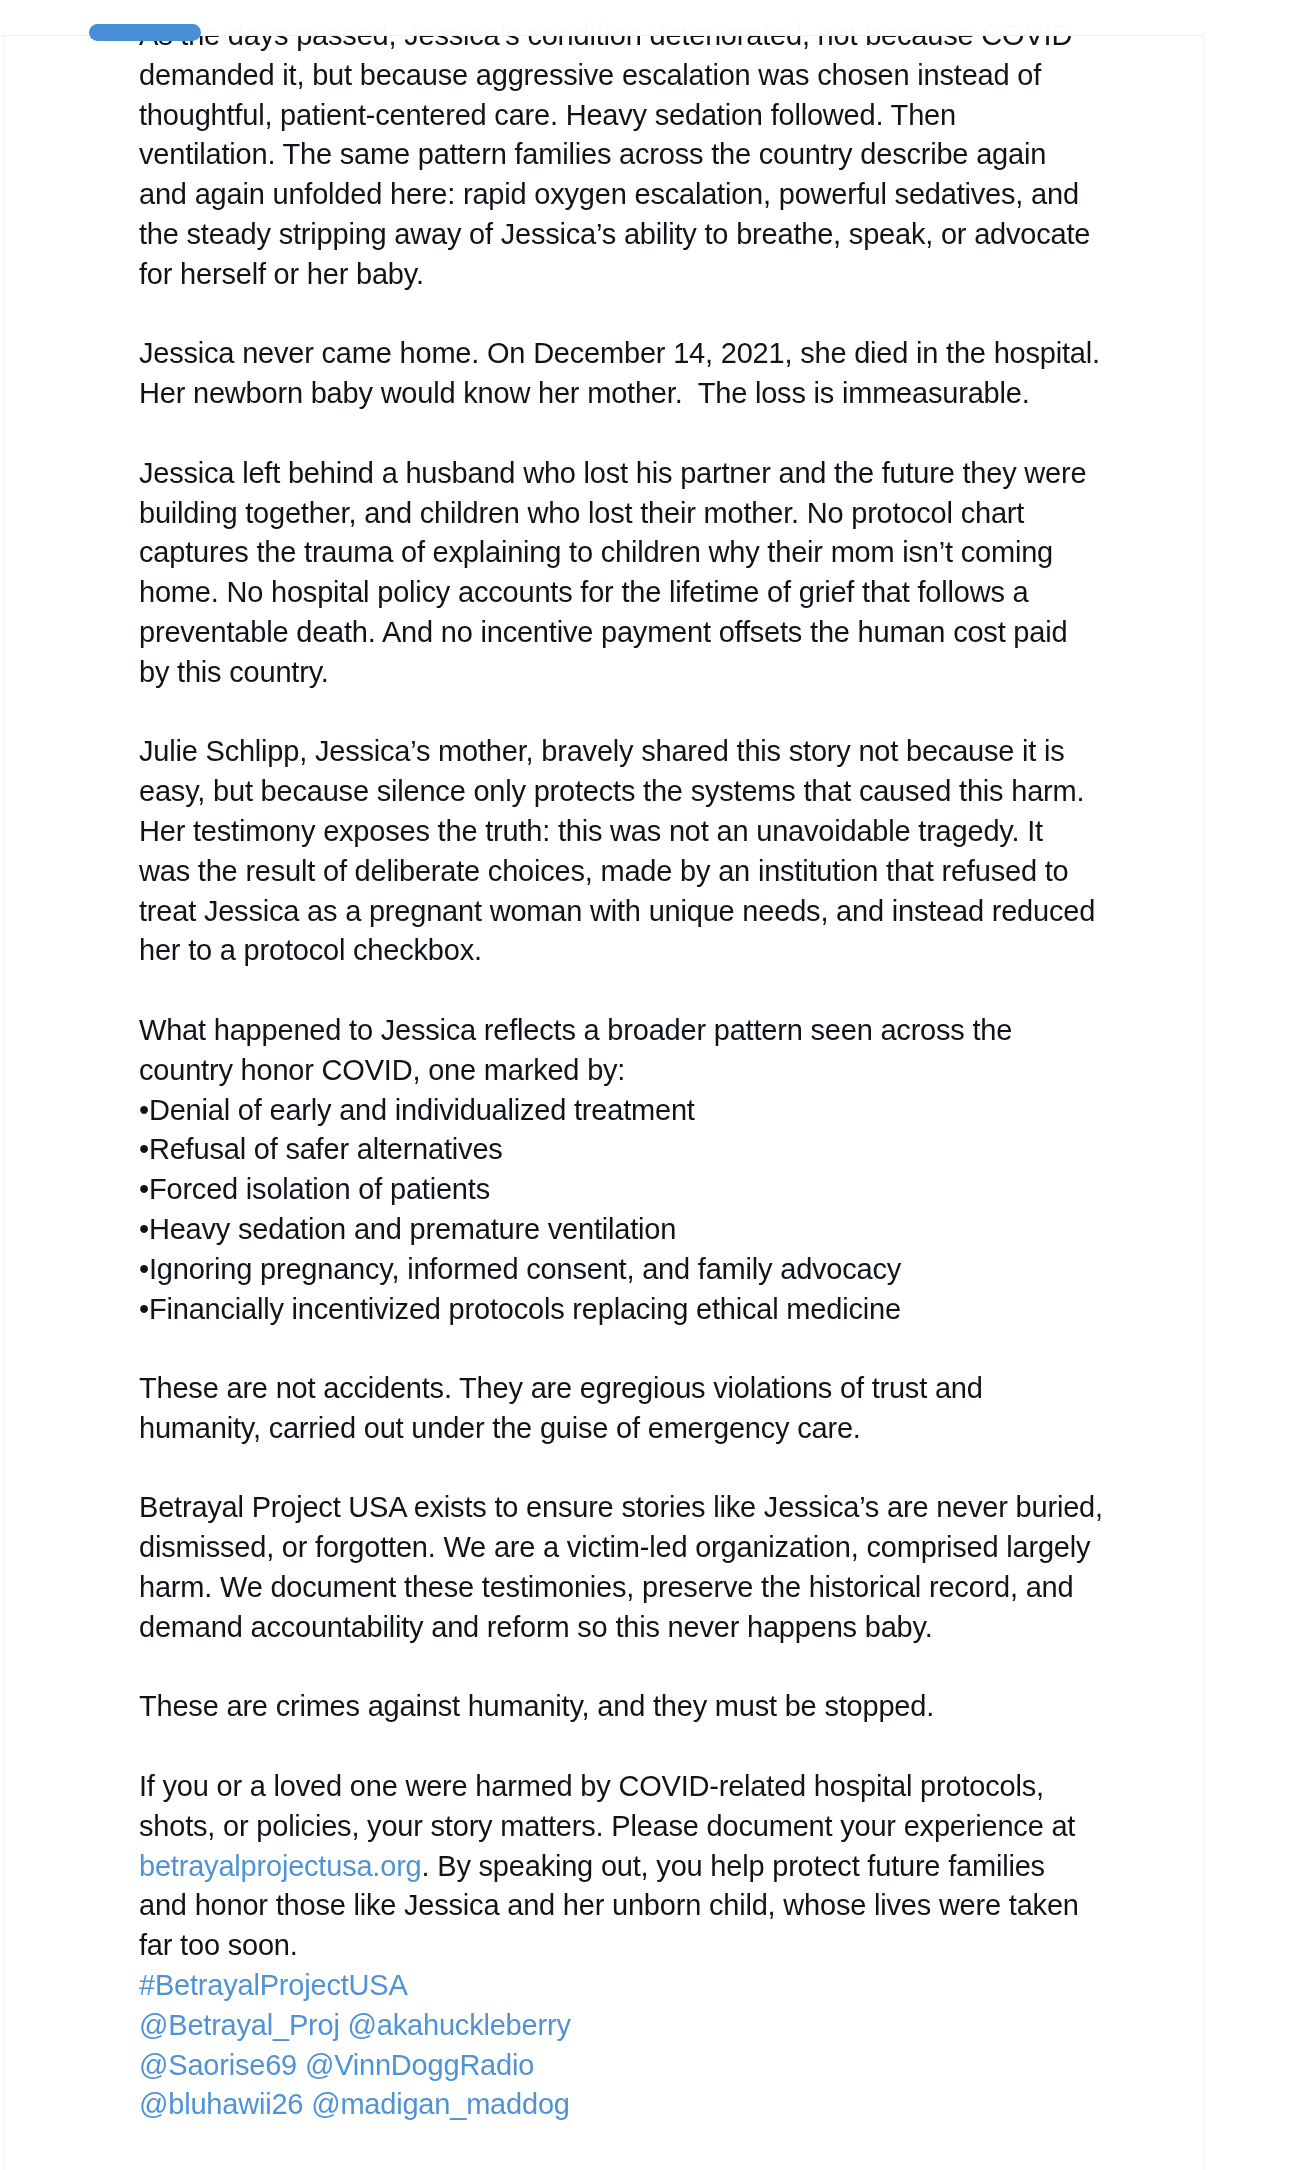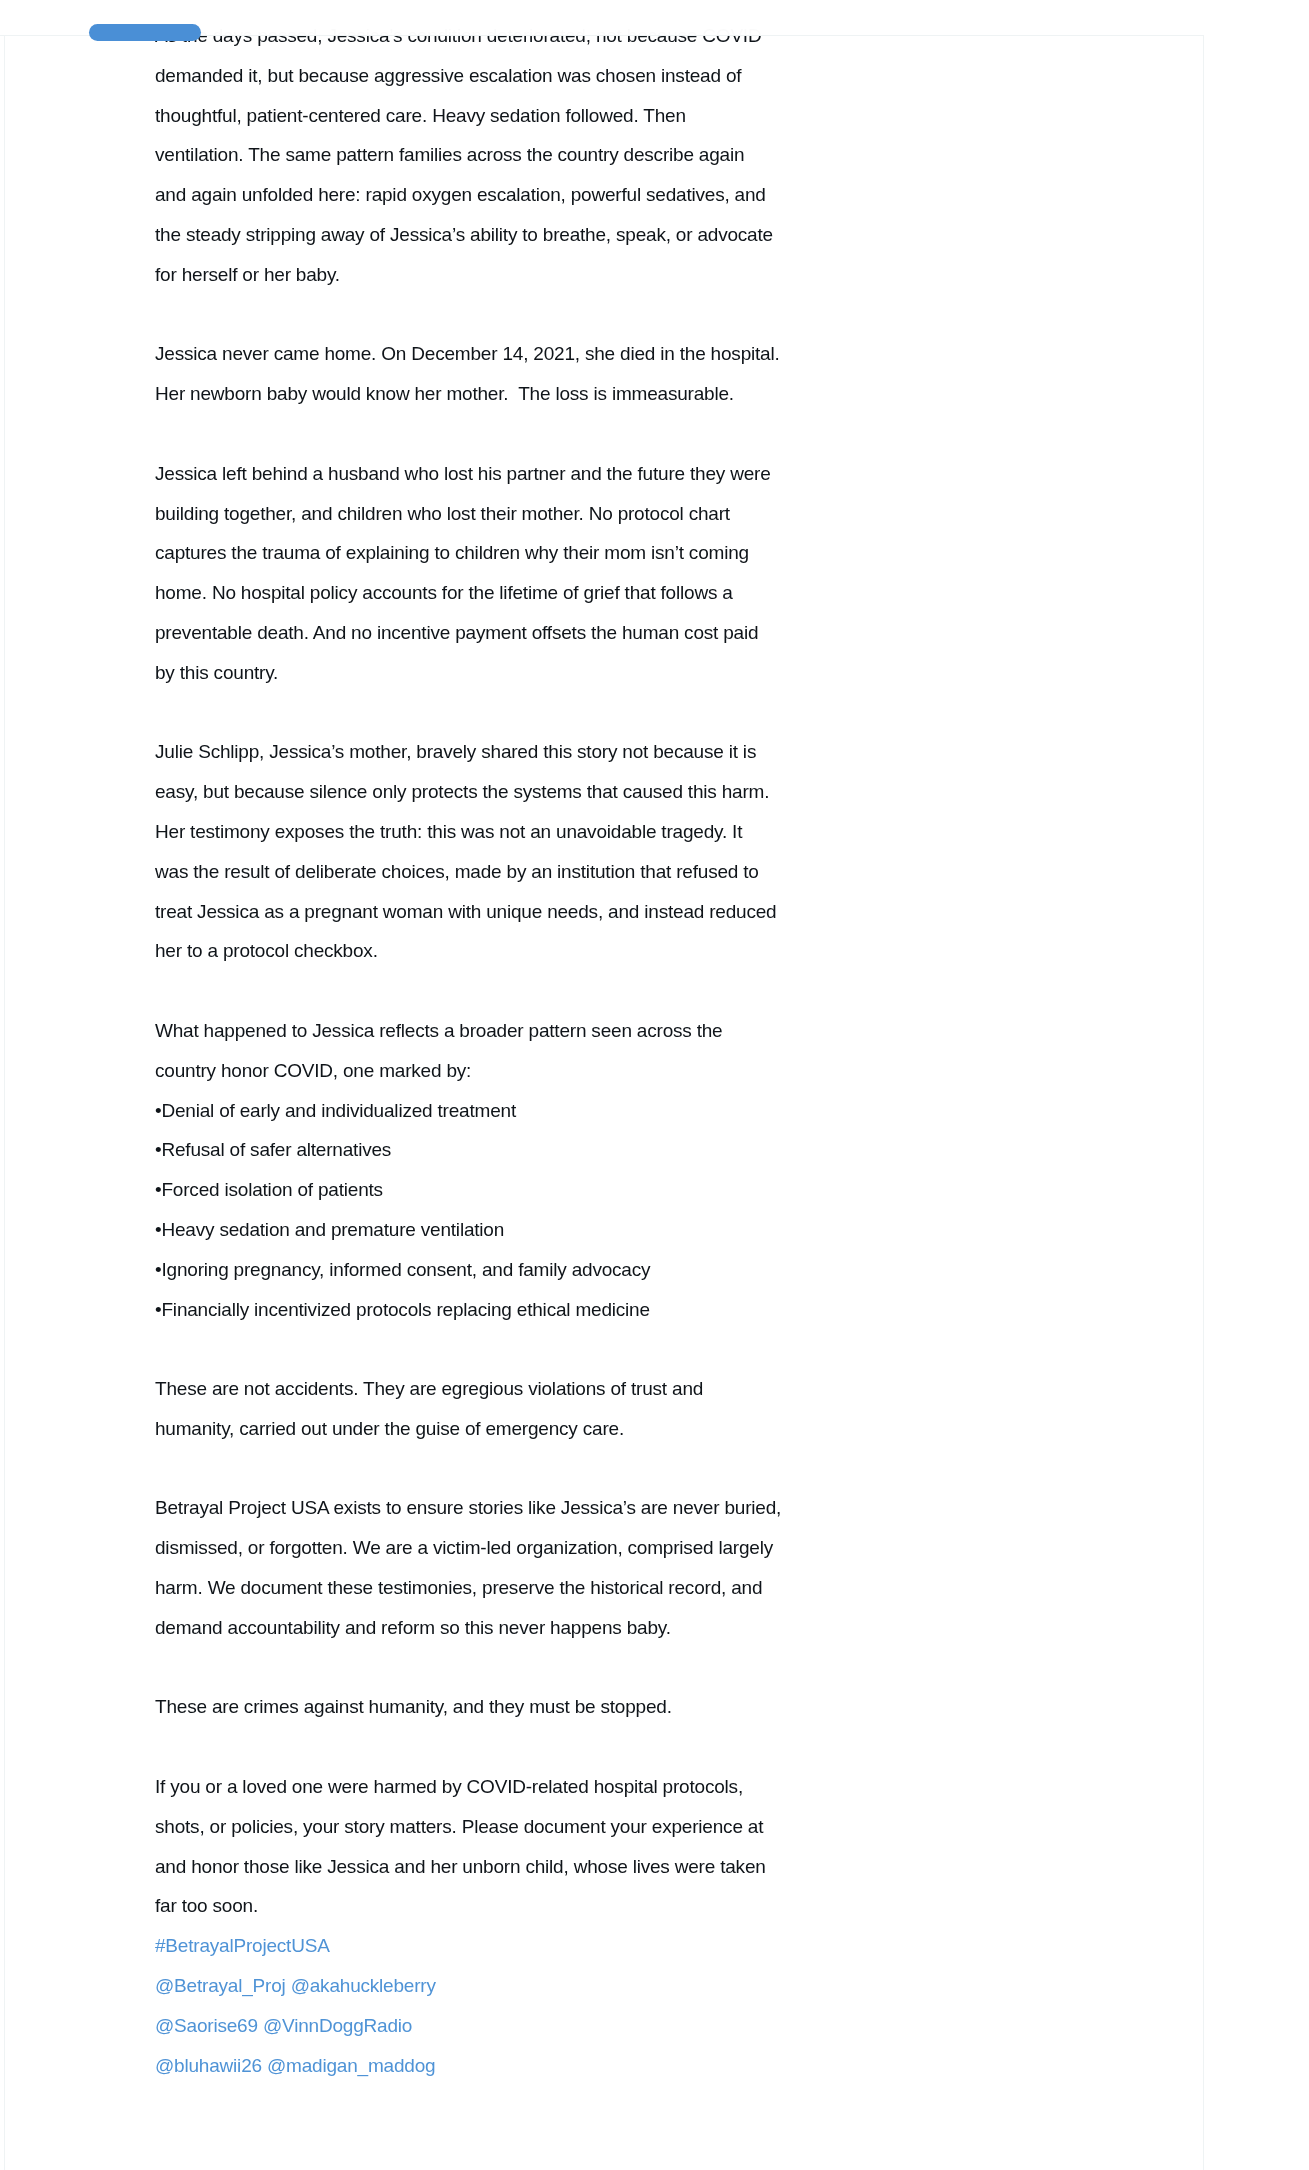--- a/index.html
+++ b/index.html
@@ -20,24 +20,24 @@
     left: 4px;
     top: 0;
     width: 1198px;
     height: 2170px;
     background: #ffffff;
     border-left: 1px solid var(--border, #eff3f4);
     border-right: 1px solid var(--border, #eff3f4);
   }
   .tweet-text {
     position: absolute;
-    left: 150px;
+    left: 134px;
     top: 16px;
     width: 1062px;
-    font-size: 19px;
+    font-size: 29px;
     line-height: 39.8px;
     color: var(--text, #0f1419);
     letter-spacing: -0.2px;
     z-index: 1;
   }
   .para { margin: 0 0 39.8px 0; }
   .para:last-child { margin-bottom: 2px; }
   .line { height: 39.8px; white-space: pre; }
   .lnk { color: var(--link, #4f93d6); cursor: pointer; }
   .sticky-header {
@@ -115,20 +115,21 @@
           <div class="line"><span>dismissed, or forgotten. We are a victim-led organization, comprised largely</span></div>
           <div class="line"><span>harm. We document these testimonies, preserve the historical record, and</span></div>
           <div class="line"><span>demand accountability and reform so this never happens baby.</span></div>
         </div>
         <div class="para">
           <div class="line"><span>These are crimes against humanity, and they must be stopped.</span></div>
         </div>
         <div class="para">
           <div class="line"><span>If you or a loved one were harmed by COVID-related hospital protocols,</span></div>
           <div class="line"><span>shots, or policies, your story matters. Please document your experience at</span></div>
+          <div class="line"><span class="lnk">betrayalprojectusa.org</span><span>. By speaking out, you help protect future families</span></div>
           <div class="line"><span>and honor those like Jessica and her unborn child, whose lives were taken</span></div>
           <div class="line"><span>far too soon.</span></div>
           <div class="line"><span class="lnk">#BetrayalProjectUSA</span></div>
           <div class="line"><span class="lnk">@Betrayal_Proj</span><span> </span><span class="lnk">@akahuckleberry</span></div>
           <div class="line"><span class="lnk">@Saorise69</span><span> </span><span class="lnk">@VinnDoggRadio</span></div>
           <div class="line"><span class="lnk">@bluhawii26</span><span> </span><span class="lnk">@madigan_maddog</span></div>
         </div>
       </div>
   </div>
   <div class="sticky-header"></div>

